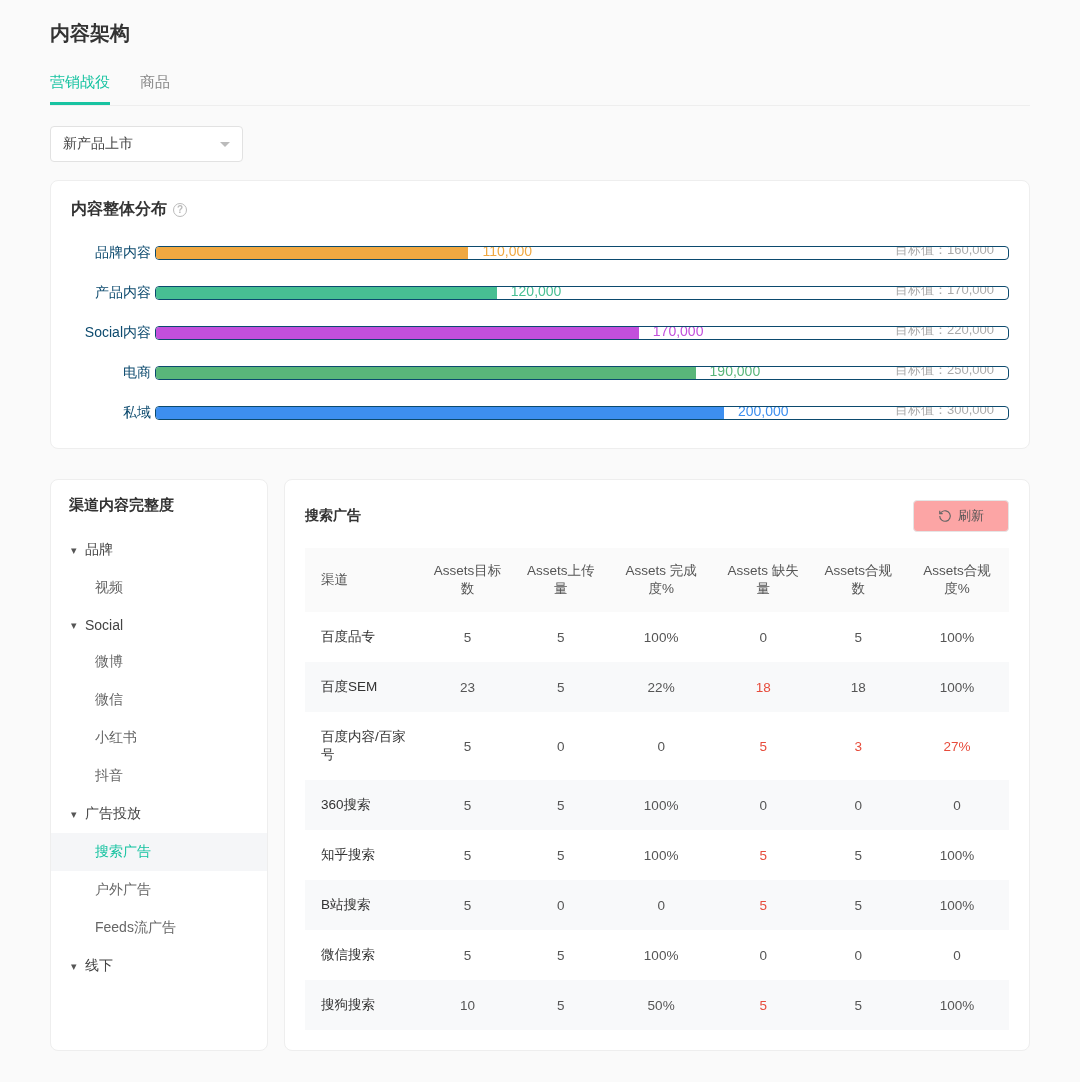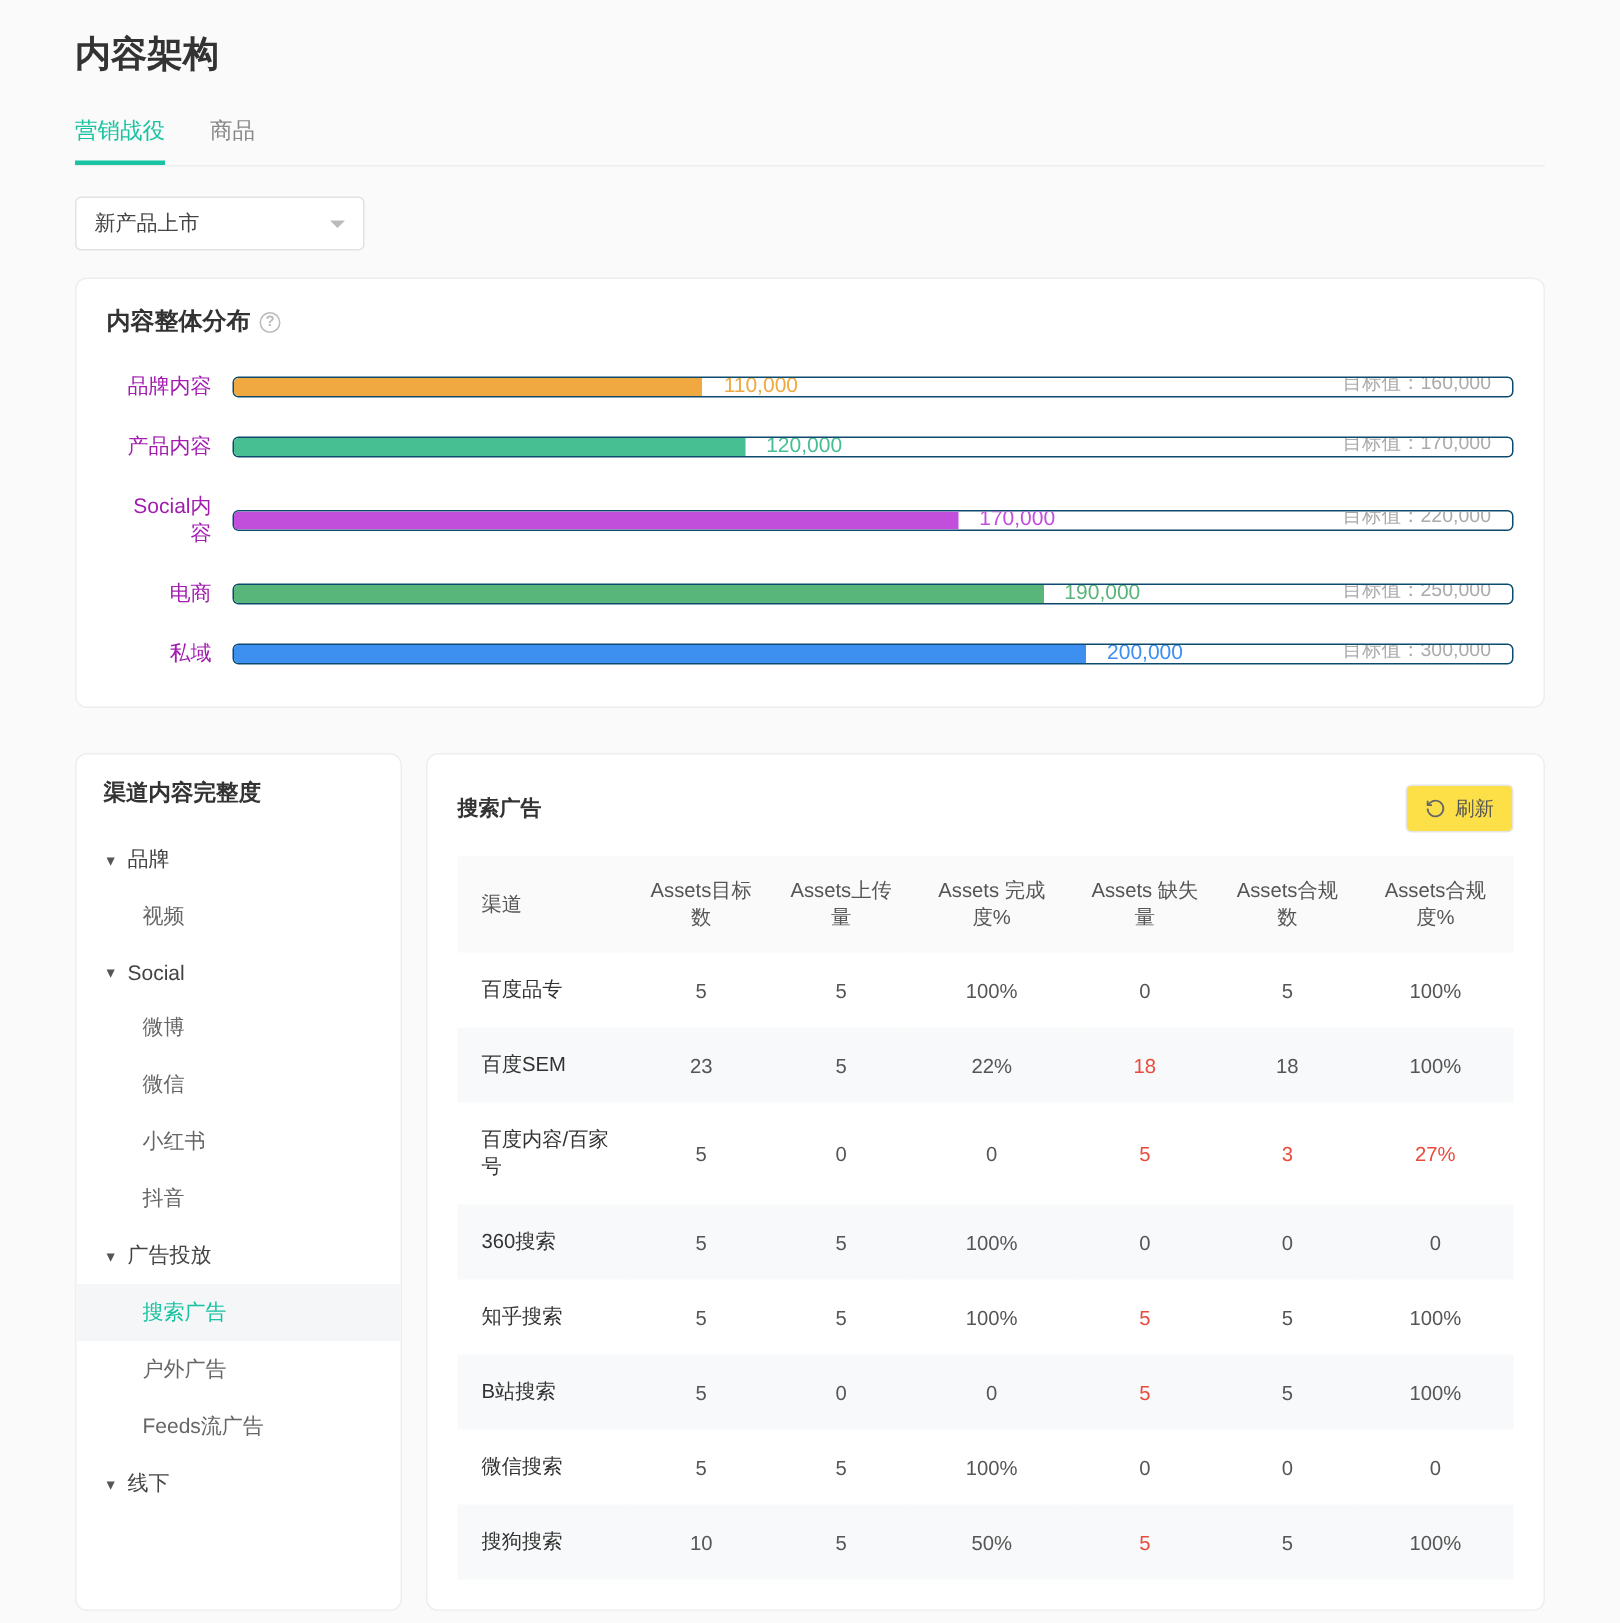--- a/index.html
+++ b/index.html
@@ -7,21 +7,21 @@
     font-family: -apple-system, BlinkMacSystemFont, "PingFang SC", "Microsoft YaHei", sans-serif;
     background: #fafafa;
     color: #333;
     width: 1080px;
     font-size: 14px;
   }
   .page {
     padding: 20px 50px 40px 50px;
   }
   .page-title {
-    font-size: 24px;
+    font-size: 20px;
     font-weight: 600;
     color: #333;
     margin-bottom: 16px;
   }
   .tabs {
     display: flex;
     gap: 30px;
     border-bottom: 1px solid #eee;
     margin-bottom: 20px;
   }
@@ -89,22 +89,22 @@
   .bars { padding-left: 4px; }
   .bar-row {
     display: flex;
     align-items: center;
     margin-bottom: 22px;
   }
   .bar-row:last-child { margin-bottom: 0; }
   .bar-label {
     width: 80px;
     text-align: right;
-    padding-right: 14px;
-    color: #a21caf;
+    padding-right: 4px;
+    color: #0c4a6e;
     font-size: 14px;
   }
   .bar-track {
     flex: 1;
     height: 14px;
     border: 1px solid #0c4a6e;
     border-radius: 4px;
     display: flex;
     align-items: flex-end;
     position: relative;
@@ -177,25 +177,25 @@
     justify-content: space-between;
     align-items: center;
     margin-bottom: 16px;
   }
   .refresh-btn {
     display: flex;
     align-items: center;
     gap: 6px;
     border: 1px solid #e5e5e5;
     border-radius: 4px;
-    padding: 6px 12px;
+    padding: 6px 24px;
     color: #555;
     cursor: pointer;
     font-size: 13px;
-    background: #fde047;
+    background: #fca5a5;
   }
   .refresh-btn svg { width: 14px; height: 14px; }
   table {
     width: 100%;
     border-collapse: collapse;
     font-size: 13.5px;
   }
   thead th {
     background: #fafafa;
     color: #555;

